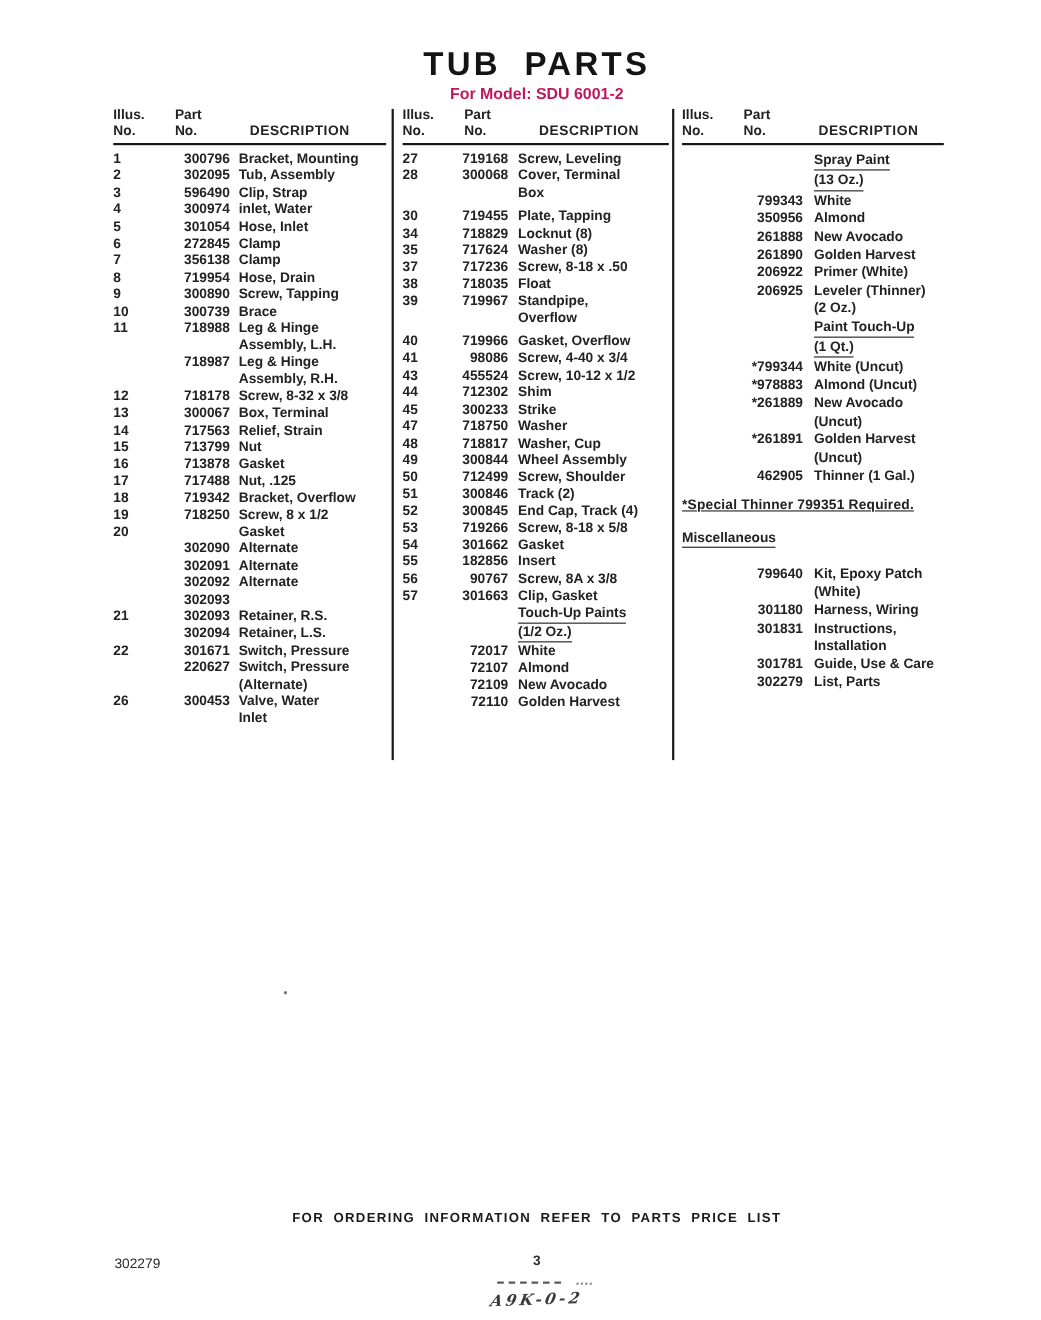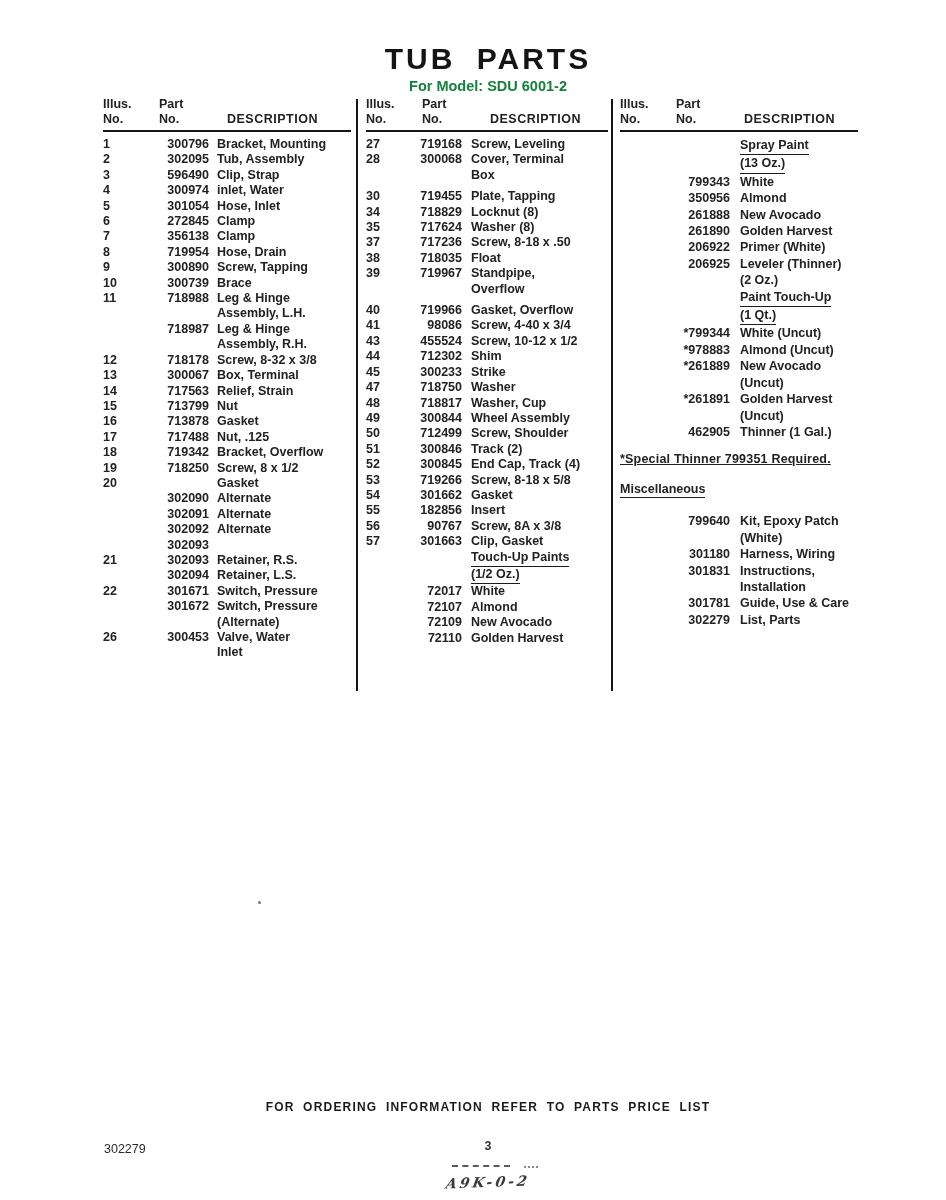--- a/index.html
+++ b/index.html
@@ -6,21 +6,21 @@
   body{
     width:946px;height:1200px;position:relative;background:#ffffff;
     font-family:"Liberation Sans",sans-serif;color:#1b1b1b;overflow:hidden;
   }
   .title{
     position:absolute;left:30px;right:0;top:42px;text-align:center;
     font-size:30px;font-weight:bold;letter-spacing:3px;word-spacing:10px;color:#141414;
   }
   .subtitle{
     position:absolute;left:30px;right:0;top:78px;text-align:center;
-    font-size:14.5px;font-weight:bold;color:#15803d;
+    font-size:14.5px;font-weight:bold;color:#be185d;
   }
   .col{position:absolute;top:97px;font-size:12.5px;font-weight:bold;color:#222;}
   .col1{left:103px;width:248px;}
   .col2{left:366px;width:242px;}
   .col3{left:620px;width:238px;}
   .vline{position:absolute;top:99px;height:592px;width:2px;background:#161616;}
   .v1{left:356px;}
   .v2{left:611px;}
   .thead{line-height:15px;border-bottom:2px solid #161616;padding-bottom:3px;margin-bottom:5px;}
   .thead .hrow{display:flex;}
@@ -232,21 +232,21 @@
         <span class="cp">302094</span>
         <span class="cd">Retainer, L.S.</span>
       </div>
       <div class="trow">
         <span class="ci">22</span>
         <span class="cp">301671</span>
         <span class="cd">Switch, Pressure</span>
       </div>
       <div class="trow">
         <span class="ci"></span>
-        <span class="cp">301672</span>
+        <span class="cp">220627</span>
         <span class="cd">Switch, Pressure</span>
       </div>
       <div class="trow">
         <span class="ci"></span>
         <span class="cp"></span>
         <span class="cd">(Alternate)</span>
       </div>
       <div class="trow">
         <span class="ci">26</span>
         <span class="cp">300453</span>

